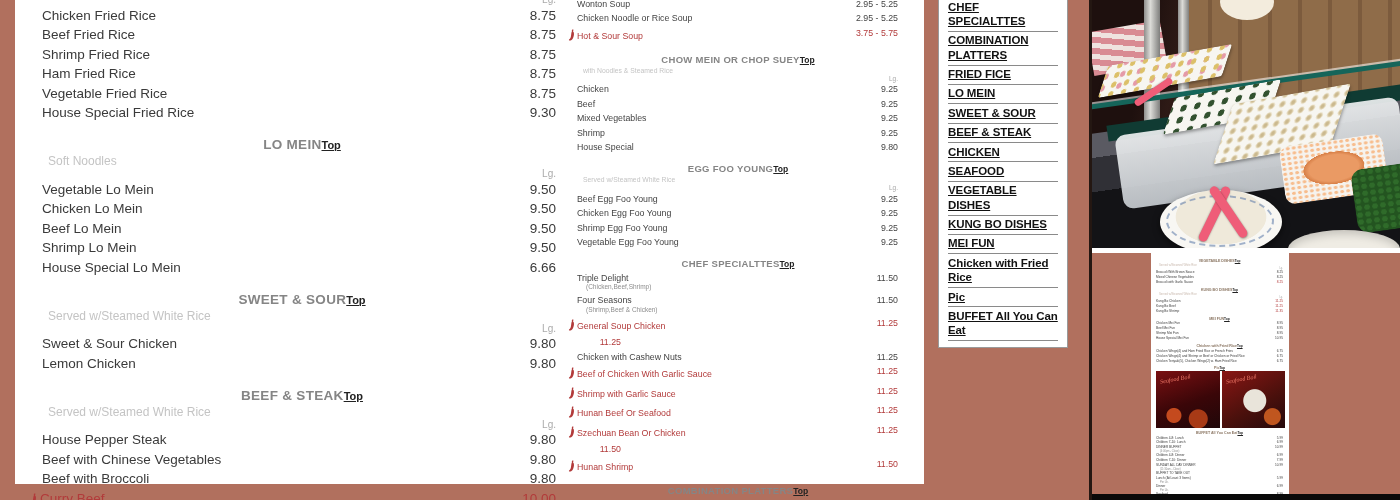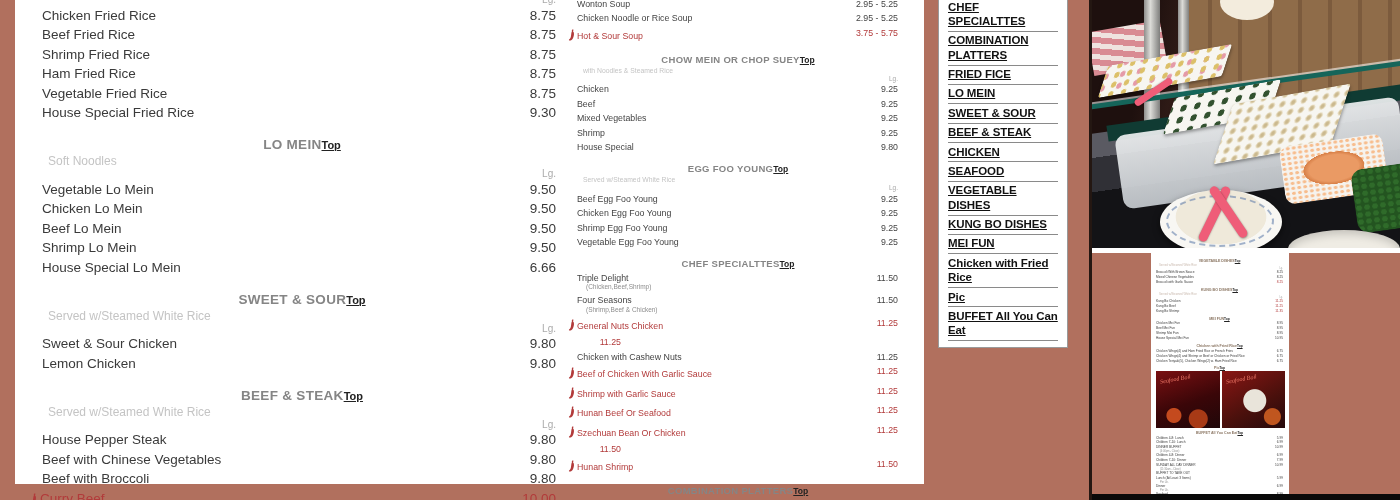--- a/index.html
+++ b/index.html
@@ -299,21 +299,21 @@
         <div class="nm"><span class="iname">Triple Delight</span><div class="inote">(Chicken,Beef,Shrimp)</div></div>
         <span class="iprice">11.50</span>
       </div>
       <div class="row">
         <div class="nm"><span class="iname">Four Seasons</span><div class="inote">(Shrimp,Beef &amp; Chicken)</div></div>
         <span class="iprice">11.50</span>
       </div>
       <div class="row red">
         <div class="nm"><span class="chili"><svg width="7" height="12" viewBox="0 0 8 14">
               <path fill="currentColor" d="M4.5 2.5 C4 1 5 .2 6 .6 C6.6 1 6.3 2 5.6 2.6 C7.6 3.6 7.2 9 5 12 C3.8 13.6 1.4 14 1 13 C.7 12.2 2 11.8 2.8 10.4 C3.8 8.6 3.4 4.6 4.5 2.5 Z"></path>
-            </svg></span><span class="iname">General Nuts Chicken</span></div>
+            </svg></span><span class="iname">General Soup Chicken</span></div>
         <span class="iprice">11.25</span>
       </div>
       <div class="row red">
         <span class="iprice">11.25</span>
       </div>
       <div class="row">
         <div class="nm"><span class="iname">Chicken with Cashew Nuts</span></div>
         <span class="iprice">11.25</span>
       </div>
       <div class="row red">

